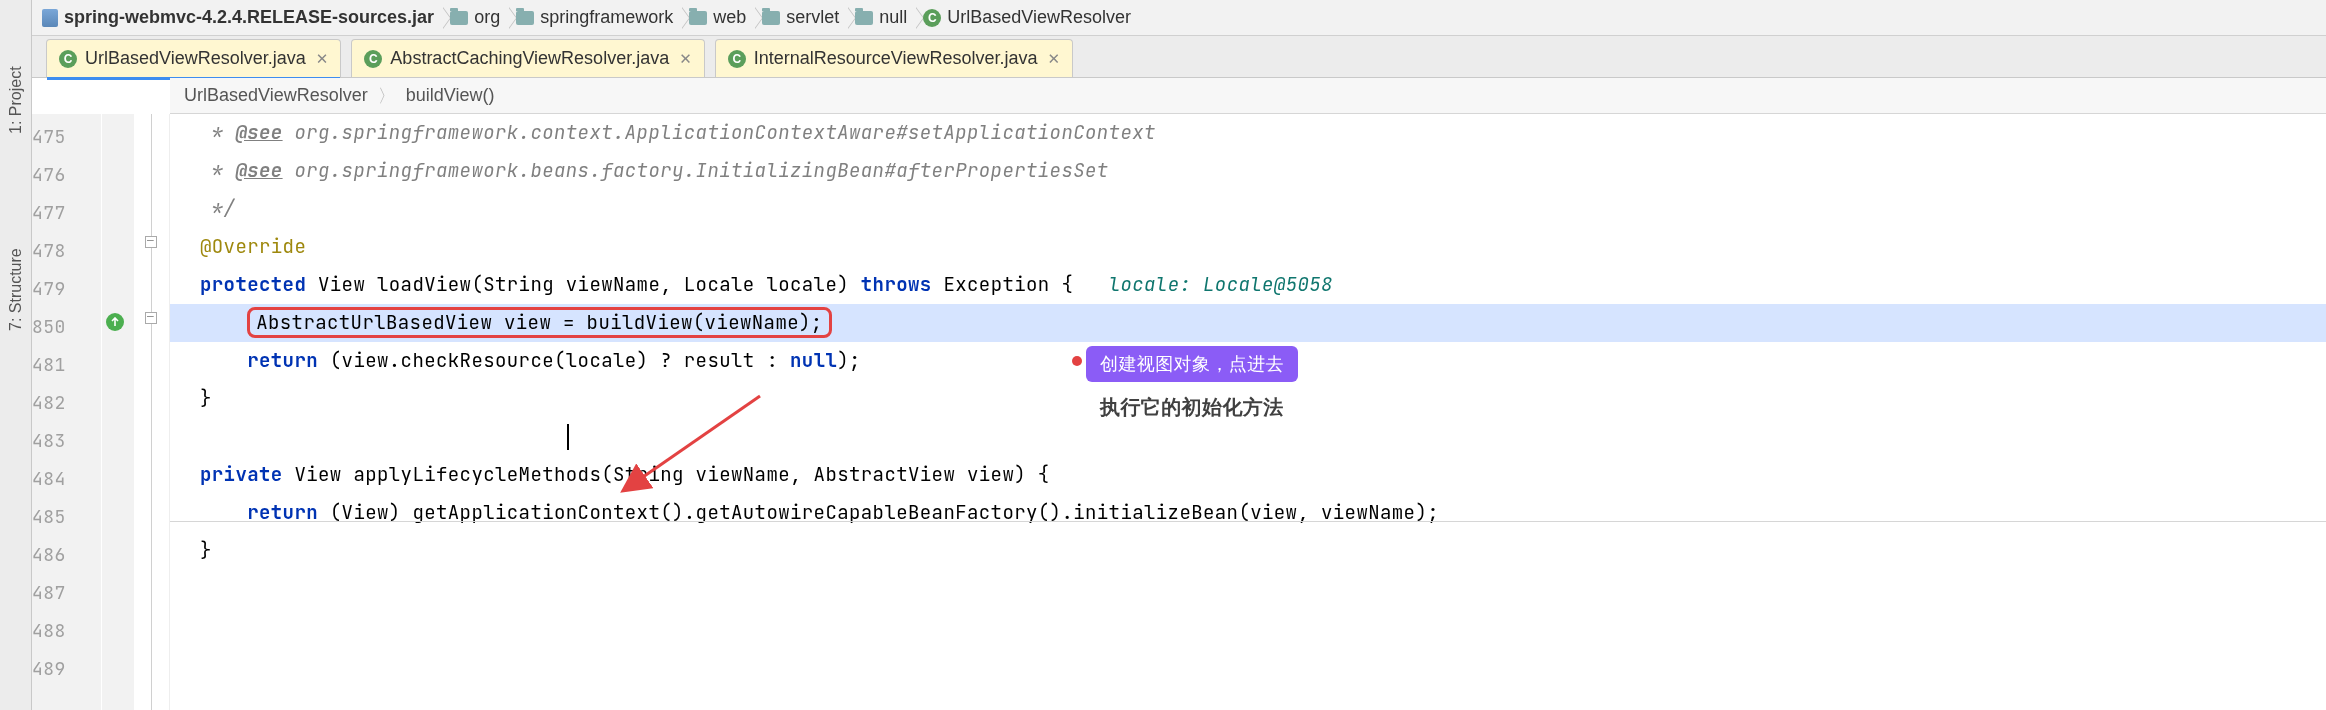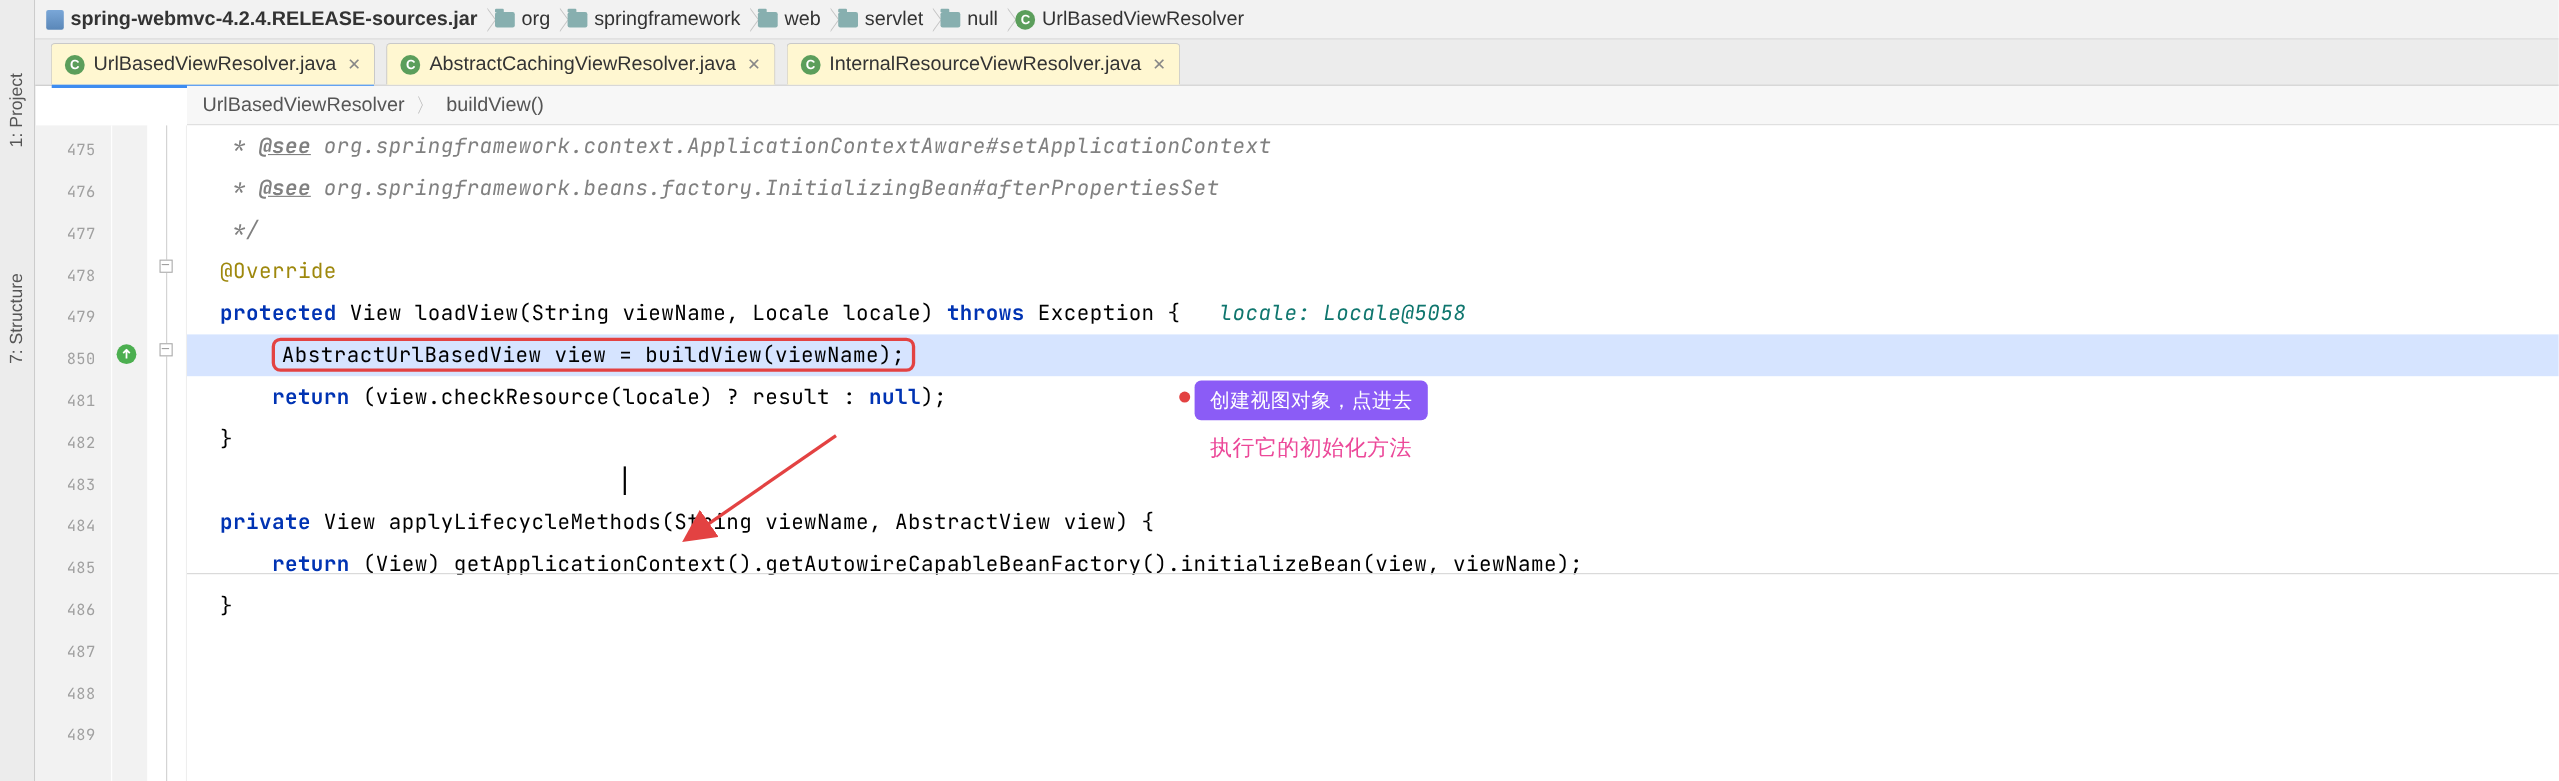--- a/index.html
+++ b/index.html
@@ -26,21 +26,21 @@
   .file-tab.active { background:#fff7d1; }
   .file-tab.active::after { content:""; position:absolute; left:0; right:0; bottom:-3px; height:3px; background:#3e8df0; }
   .tab-class-ico { width:18px;height:18px; border-radius:9px; background:#5b9e5b; color:#fff; font-size:12px; font-weight:bold; display:flex; align-items:center; justify-content:center; margin-right:8px; }
   .tab-close { margin-left:10px; color:#888; font-size:15px; }
 
   
   .method-crumb { position:absolute; left:170px; right:0; top:78px; height:36px; background:#f7f7f7; border-bottom:1px solid #d6d6d6; display:flex; align-items:center; padding-left:14px; font-size:18px; color:#555; }
   .method-crumb span.sep { color:#bbb; margin:0 10px; }
 
   
-  .gutter { position:absolute; left:32px; top:114px; width:70px; bottom:0; background:#f2f2f2; border-right:1px solid #fff; text-align:right; color:#a0a0a0; font-size:14px; padding-top:4px; }
+  .gutter { position:absolute; left:32px; top:114px; width:70px; bottom:0; background:#f2f2f2; border-right:1px solid #fff; text-align:left; color:#a0a0a0; font-size:18px; padding-top:4px; }
   .gutter .ln { height:38px; line-height:38px; padding-right:14px; }
   .ann-col { position:absolute; left:102px; top:114px; width:32px; bottom:0; background:#f2f2f2; }
   .ann-col .mark { position:absolute; width:18px;height:18px;border-radius:9px; background:#4caf50; left:4px; display:flex;align-items:center;justify-content:center;}
   .ann-col .mark svg{width:10px;height:10px;}
   .fold-col { position:absolute; left:134px; top:114px; width:36px; bottom:0; background:#fff; border-right:1px solid #eee;}
   .fold-col .fold-line { position:absolute; left:17px; top:0; bottom:0; width:1px; background:#d0d0d0; }
   .fold-col .fold-box { position:absolute; left:11px; width:12px;height:12px; border:1px solid #aaa; background:#fff; }
   .fold-col .fold-box::after{content:"–"; position:absolute; top:-4px; left:1px; font-size:12px; color:#888;}
 
   .editor { position:absolute; left:170px; right:0; top:114px; bottom:0; background:#fff; }
@@ -54,21 +54,21 @@
   .c-ref { color:#808080; font-style:italic; }
   .c-ann { color:#9e880d;text-align:right; }
   .c-kw  { color:#0033b3; font-weight:bold; }
   .c-id  { color:#000; }
   .c-hint{ color:#0f766e; font-style:italic; }
   .c-rect{ border:3px solid #e34242; border-radius:8px; padding:0 6px; }
 
   
   .tooltip { position:absolute; background:#8b5cf6; color:#fff; padding:6px 14px; border-radius:6px; font-size:18px; }
   .tooltip::before { content:""; position:absolute; left:-14px; top:10px; width:10px;height:10px; background:#e34242; border-radius:5px; }
-  .red-note { position:absolute; color:#ec4899; font-size:20px; }
+  .red-note { position:absolute; color:#404040; font-size:20px;font-weight:bold; }
   .red-arrow { position:absolute; }
   .method-sep { position:absolute; left:170px; right:0; height:1px; background:#d6d6d6; }
 
 </style>
 </head>
 <body>
 
 <div class="side-rail">
   <div class="rail-btn" style="top:30px">
     <span>1: Project</span>

